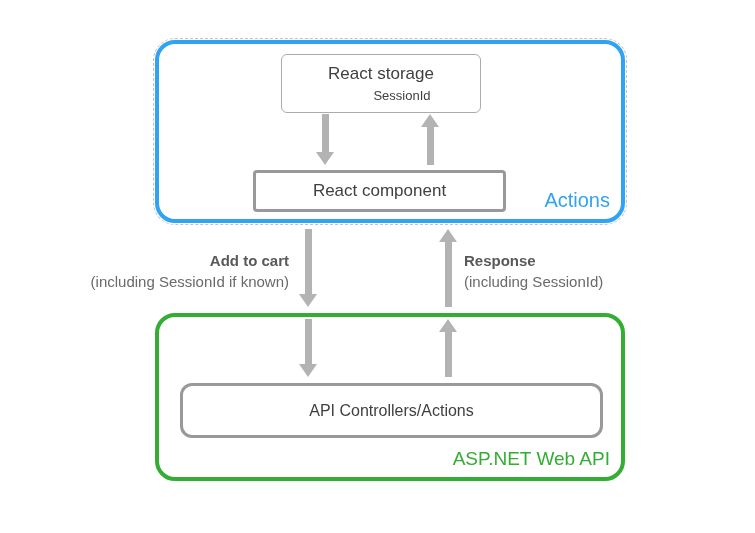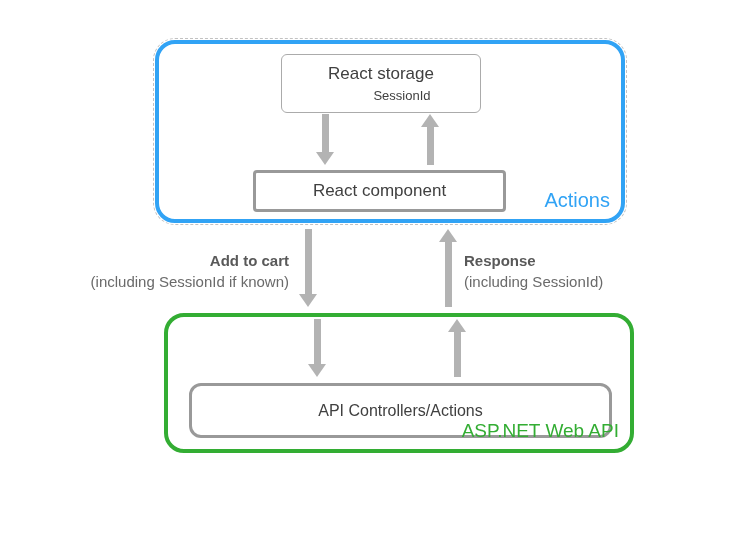--- a/index.html
+++ b/index.html
@@ -7,21 +7,21 @@
     position:relative;width:755px;height:533px;background:#ffffff;
     font-family:"Liberation Sans",sans-serif;overflow:hidden;
   }
   .container{position:absolute;box-sizing:border-box;background:#ffffff;border-radius:20px;}
   .browser{
     left:155px;top:40px;width:470px;height:183px;
     border:4px solid var(--browser-accent,#31a3f5);
     outline:1px dashed #c2c2c2;outline-offset:1px;
   }
   .webapi{
-    left:164px;top:313px;width:470px;height:140px;
+    left:155px;top:313px;width:470px;height:168px;
     border:4px solid var(--webapi-accent,#33ad33);
   }
   .node{
     position:absolute;box-sizing:border-box;background:#ffffff;
     display:flex;flex-direction:column;align-items:center;justify-content:center;
     color:var(--node-text,#404040);text-align:center;
   }
   .local-storage{left:122px;top:10px;width:200px;height:59px;border:1px solid #ababab;border-radius:6px;gap:6px;}
   .react{left:94px;top:126px;width:253px;height:42px;border:3px solid var(--node-border,#999999);border-radius:4px;}
   .api{left:21px;top:66px;width:423px;height:55px;border:3px solid var(--node-border,#999999);border-radius:12px;}

